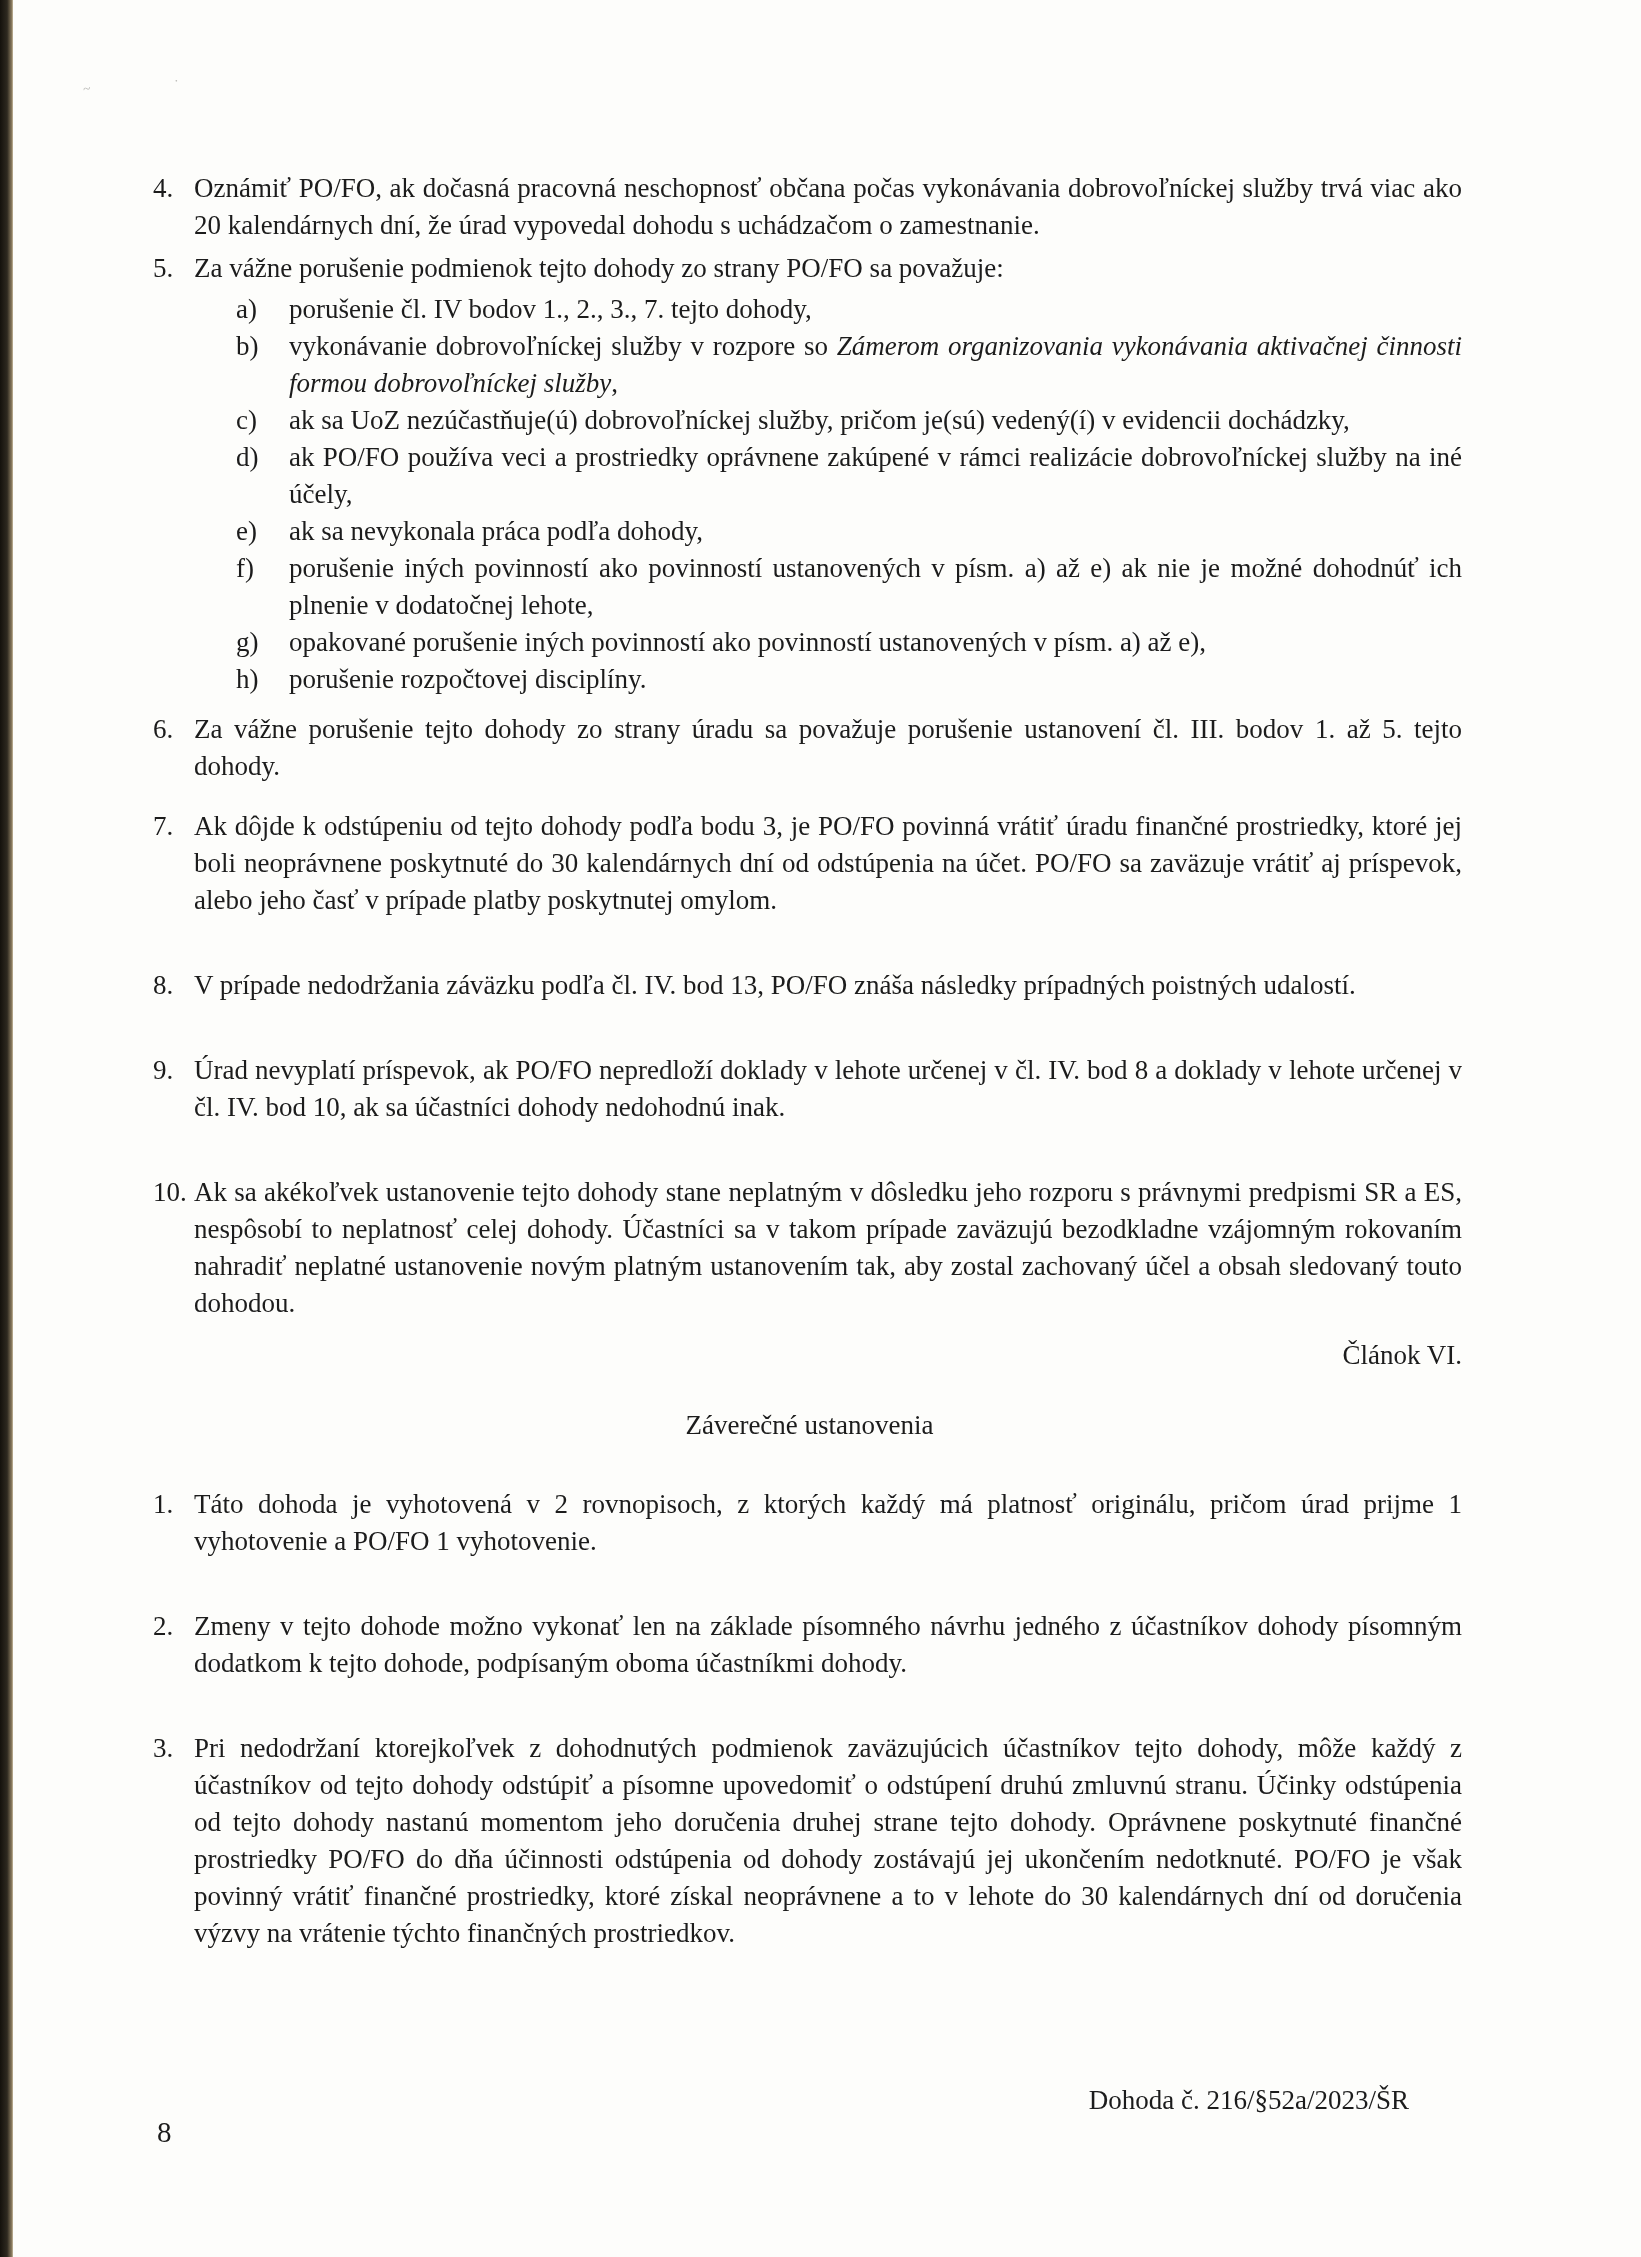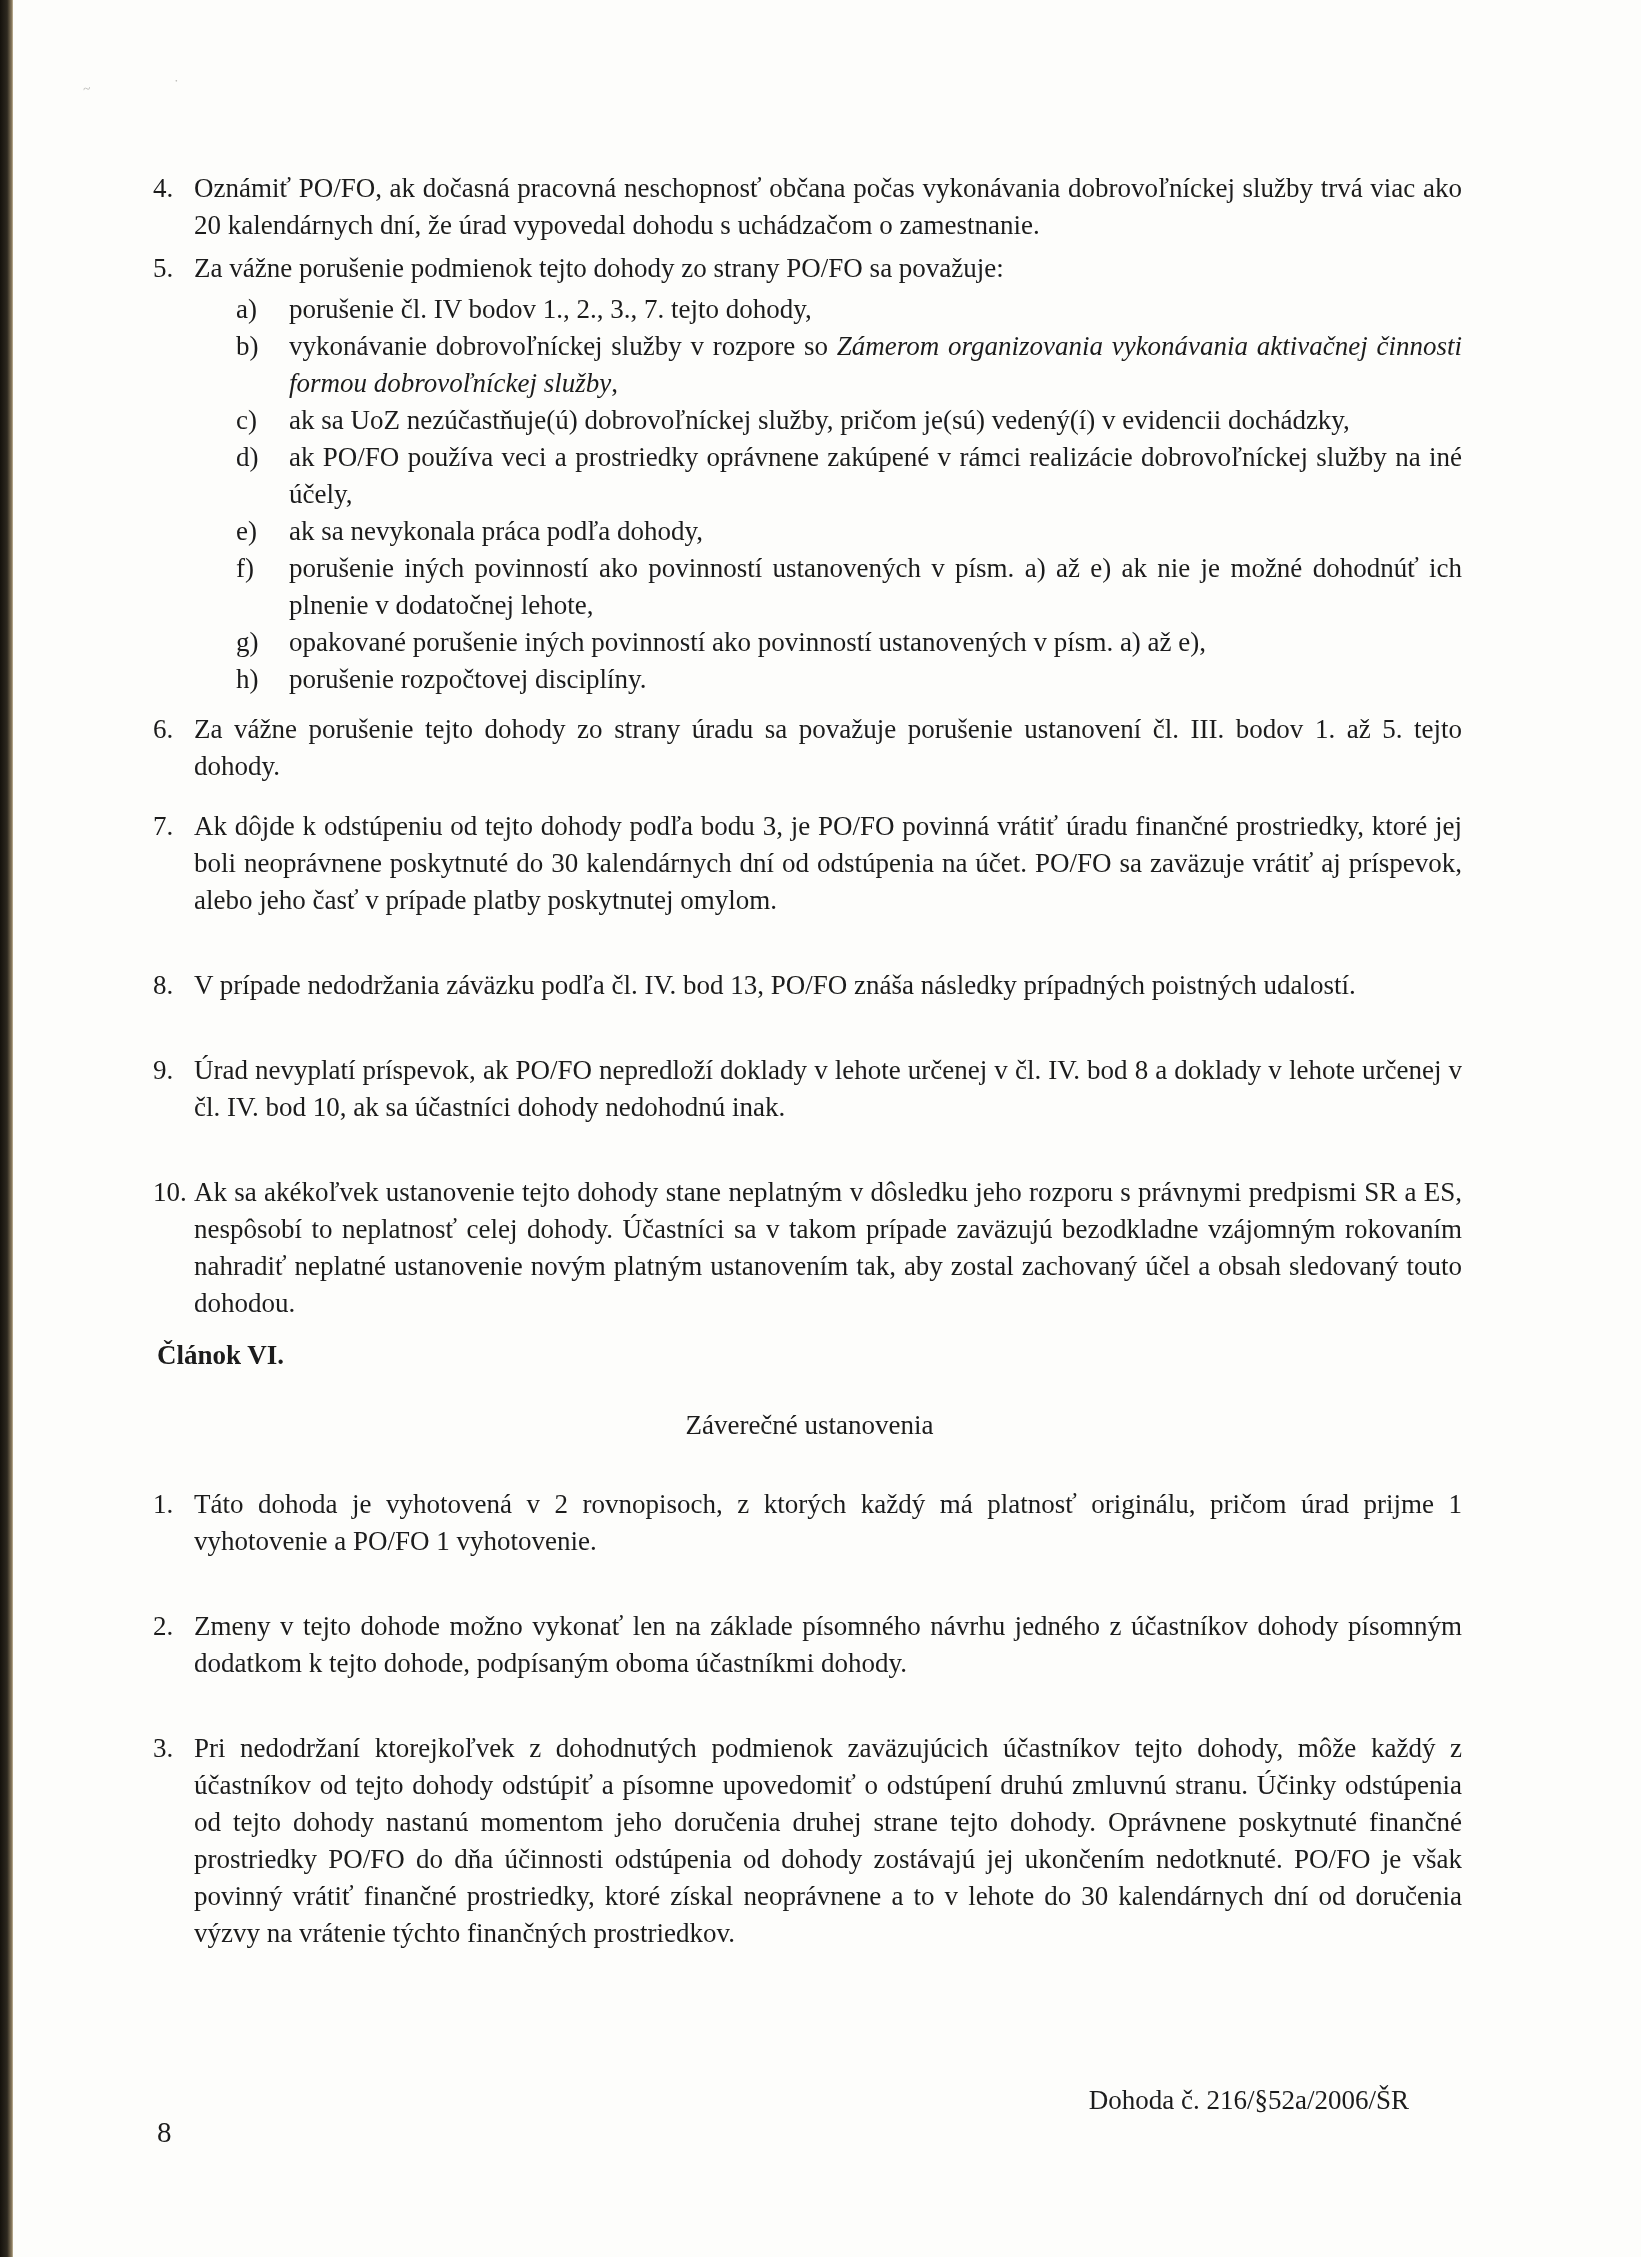--- a/index.html
+++ b/index.html
@@ -67,22 +67,22 @@
     left: 0;
     top: 0;
   }
 
   .mb-xs { margin-bottom: 5.8px; }
   .mb-s  { margin-bottom: 15px; }
   .mb-m  { margin-bottom: 23px; }
   .mb-l  { margin-bottom: 48px; }
 
   .heading {
-    text-align: left;
-    font-weight: 700;
+    text-align: right;
+    font-weight: 400;
     margin: 11px 0 33px 0;
   }
   .subheading {
     text-align: center;
     font-weight: 400;
     margin: 0 0 42px 0;
   }
   .italic { font-style: italic; }
 
   .doc-ref {
@@ -191,16 +191,16 @@
       <span>Zmeny v tejto dohode možno vykonať len na základe písomného návrhu jedného z účastníkov dohody písomným dodatkom k tejto dohode, podpísaným oboma účastníkmi dohody.</span>
     </div>
 
     <div class="item">
       <span class="num">3.</span>
       <span>Pri nedodržaní ktorejkoľvek z dohodnutých podmienok zaväzujúcich účastníkov tejto dohody, môže každý z účastníkov od tejto dohody odstúpiť a písomne upovedomiť o odstúpení druhú zmluvnú stranu. Účinky odstúpenia od tejto dohody nastanú momentom jeho doručenia druhej strane tejto dohody. Oprávnene poskytnuté finančné prostriedky PO/FO do dňa účinnosti odstúpenia od dohody zostávajú jej ukončením nedotknuté. PO/FO je však povinný vrátiť finančné prostriedky, ktoré získal neoprávnene a to v lehote do 30 kalendárnych dní od doručenia výzvy na vrátenie týchto finančných prostriedkov.</span>
     </div>
 
   </div>
 
-  <div class="doc-ref">Dohoda č. 216/§52a/2006/ŠR</div>
+  <div class="doc-ref">Dohoda č. 216/§52a/2023/ŠR</div>
   <div class="page-num">8</div>
 </div>
 
 
 </body></html>

